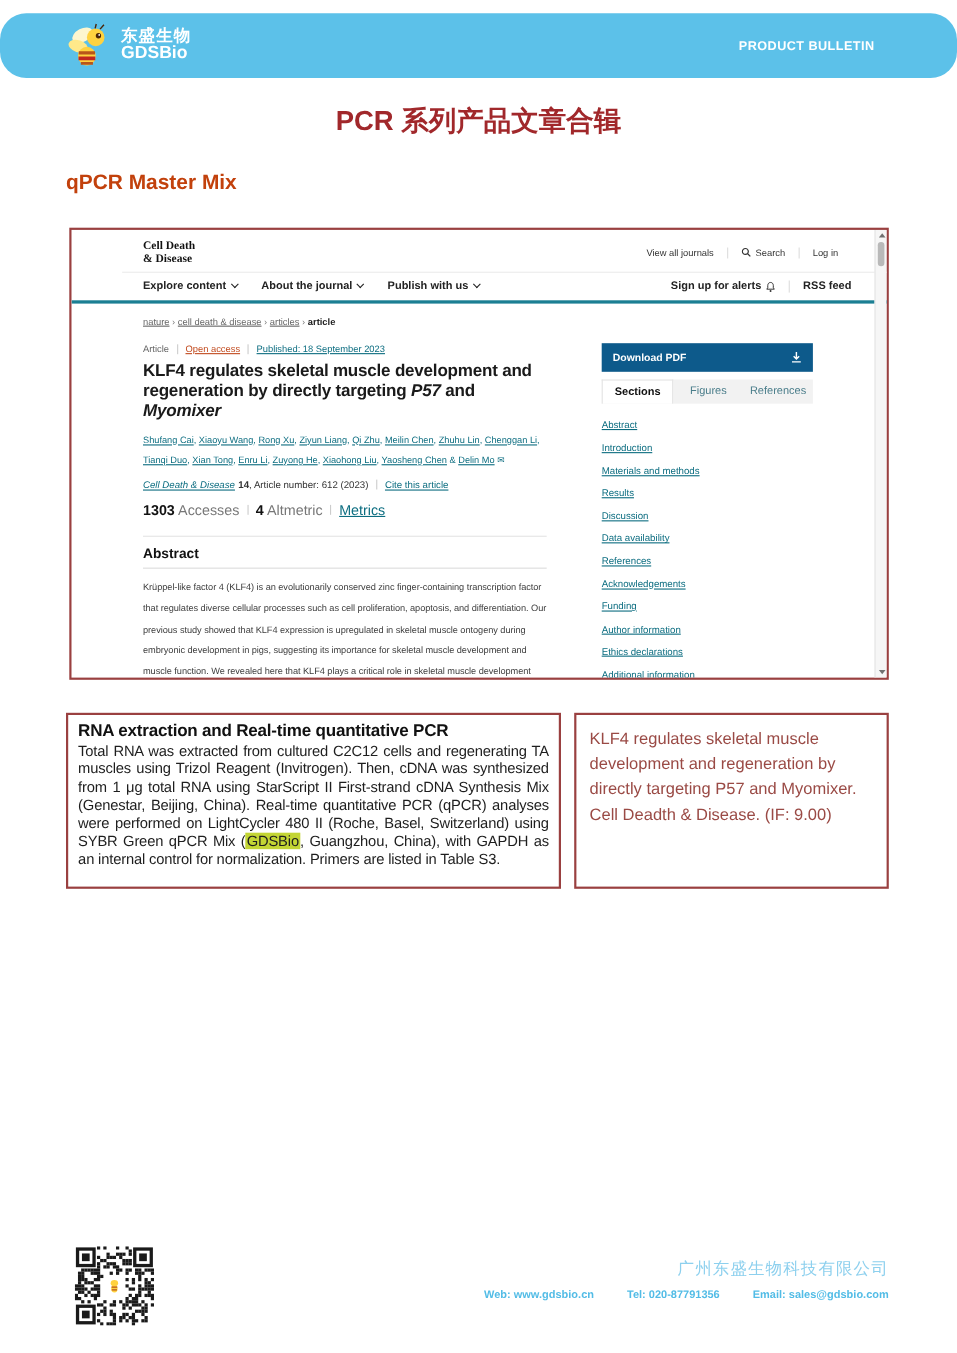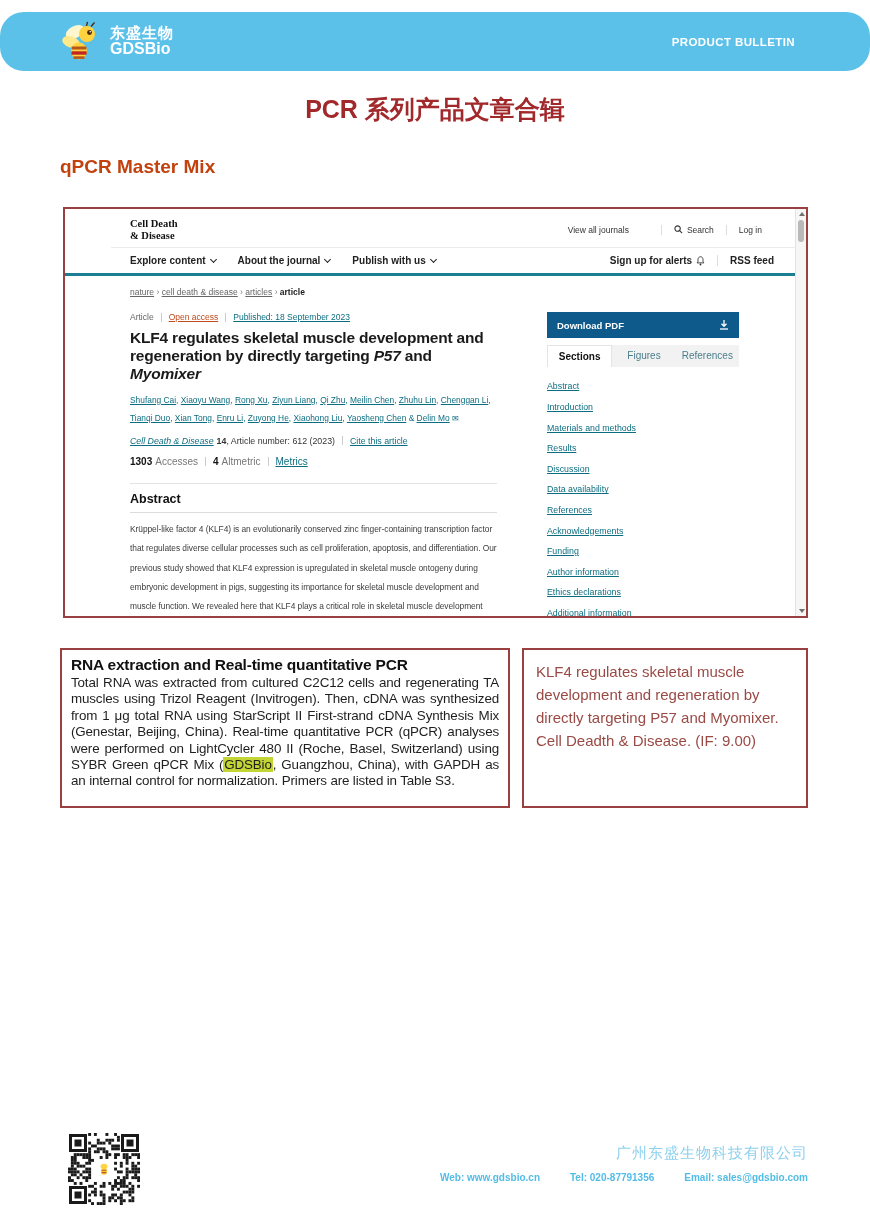--- a/index.html
+++ b/index.html
@@ -28,21 +28,21 @@
         font-family:"Liberation Sans", sans-serif; color:#222; overflow:hidden; }
 
   .jp-head { display:flex; justify-content:space-between; align-items:center;
              padding-bottom:6px; margin:0 -56px 0 -19px; padding-left:19px; padding-right:56px;
              border-bottom:1px solid #ececec; }
   .jp-logo { font-family:"Liberation Serif", serif; font-size:10.5px; font-weight:bold;
              line-height:1.1; color:#111; }
   .jp-toplinks { display:flex; align-items:center; font-size:8.5px; color:#333; }
   .jp-toplinks > span { padding:0 12px; }
   .jp-toplinks > span + span { border-left:1px solid #ddd; }
-  .jp-search { display:inline-flex; align-items:center; gap:4px;margin-left:20px; }
+  .jp-search { display:inline-flex; align-items:center; gap:4px; }
 
   .jp-nav { display:flex; justify-content:space-between; align-items:center; margin-top:7px; }
   .jp-nav-left { display:flex; gap:22px; font-size:10px; font-weight:bold; color:#222; }
   .jp-nav-item::after { content:""; display:inline-block; width:4px; height:4px;
       border-right:1.3px solid #222; border-bottom:1.3px solid #222;
       transform:rotate(45deg); margin-left:5px; vertical-align:2px; }
   .jp-nav-right { display:flex; align-items:center; font-size:10px; font-weight:bold; color:#222; }
   .jp-alerts { display:inline-flex; align-items:center; gap:4px; padding-right:12px; }
   .jp-rss { border-left:1px solid #ddd; padding-left:12px; }
 
@@ -61,21 +61,21 @@
   .jp-title { margin-top:7px; font-size:15.5px; font-weight:bold; color:#1a1a1a;
               line-height:1.15; letter-spacing:-.2px; }
   .jp-authors { margin-top:8px; font-size:8.4px; line-height:2.15; color:#0c6d80; }
   .jp-authors a { color:#0c6d80; text-decoration:underline; cursor:pointer; }
   .envelope { color:#0c6d80; font-size:8px; }
   .jp-cite { margin-top:9px; font-size:8.8px; color:#333; display:flex; align-items:center; }
   .jp-journal { color:#0c6d80; font-style:italic; text-decoration:underline; cursor:pointer; }
   .jp-cite b { margin-left:3px; }
   .jp-cite .vdiv { border-left:1px solid #ccc; height:9px; margin:0 7px; }
   .jp-cite-link { color:#0c6d80; text-decoration:underline; cursor:pointer; }
-  .jp-metrics { margin-top:10px; font-size:10px; color:#777; display:flex; align-items:center; }
+  .jp-metrics { margin-top:10px; font-size:13px; color:#777; display:flex; align-items:center; }
   .jp-metrics b { color:#111; margin-right:3px; }
   .jp-metrics .vdiv { border-left:1px solid #ccc; height:9px; margin:0 7px; }
   .jp-metrics-link { color:#0c6d80; text-decoration:underline; cursor:pointer; }
   .jp-abs-head { margin-top:16px; padding-top:8px; border-top:1px solid #e4e4e4;
                  font-size:12.5px; font-weight:bold; color:#111; }
   .jp-abs-rule { margin-top:6px; border-top:1px solid #dcdcdc; }
   .jp-abstract { margin-top:7px; font-size:8.4px; line-height:19.4px; color:#3c3c3c;
                  letter-spacing:-.05px; }
 
   .jp-aside { width:192px; margin-left:50px; font-size:8.8px; }

